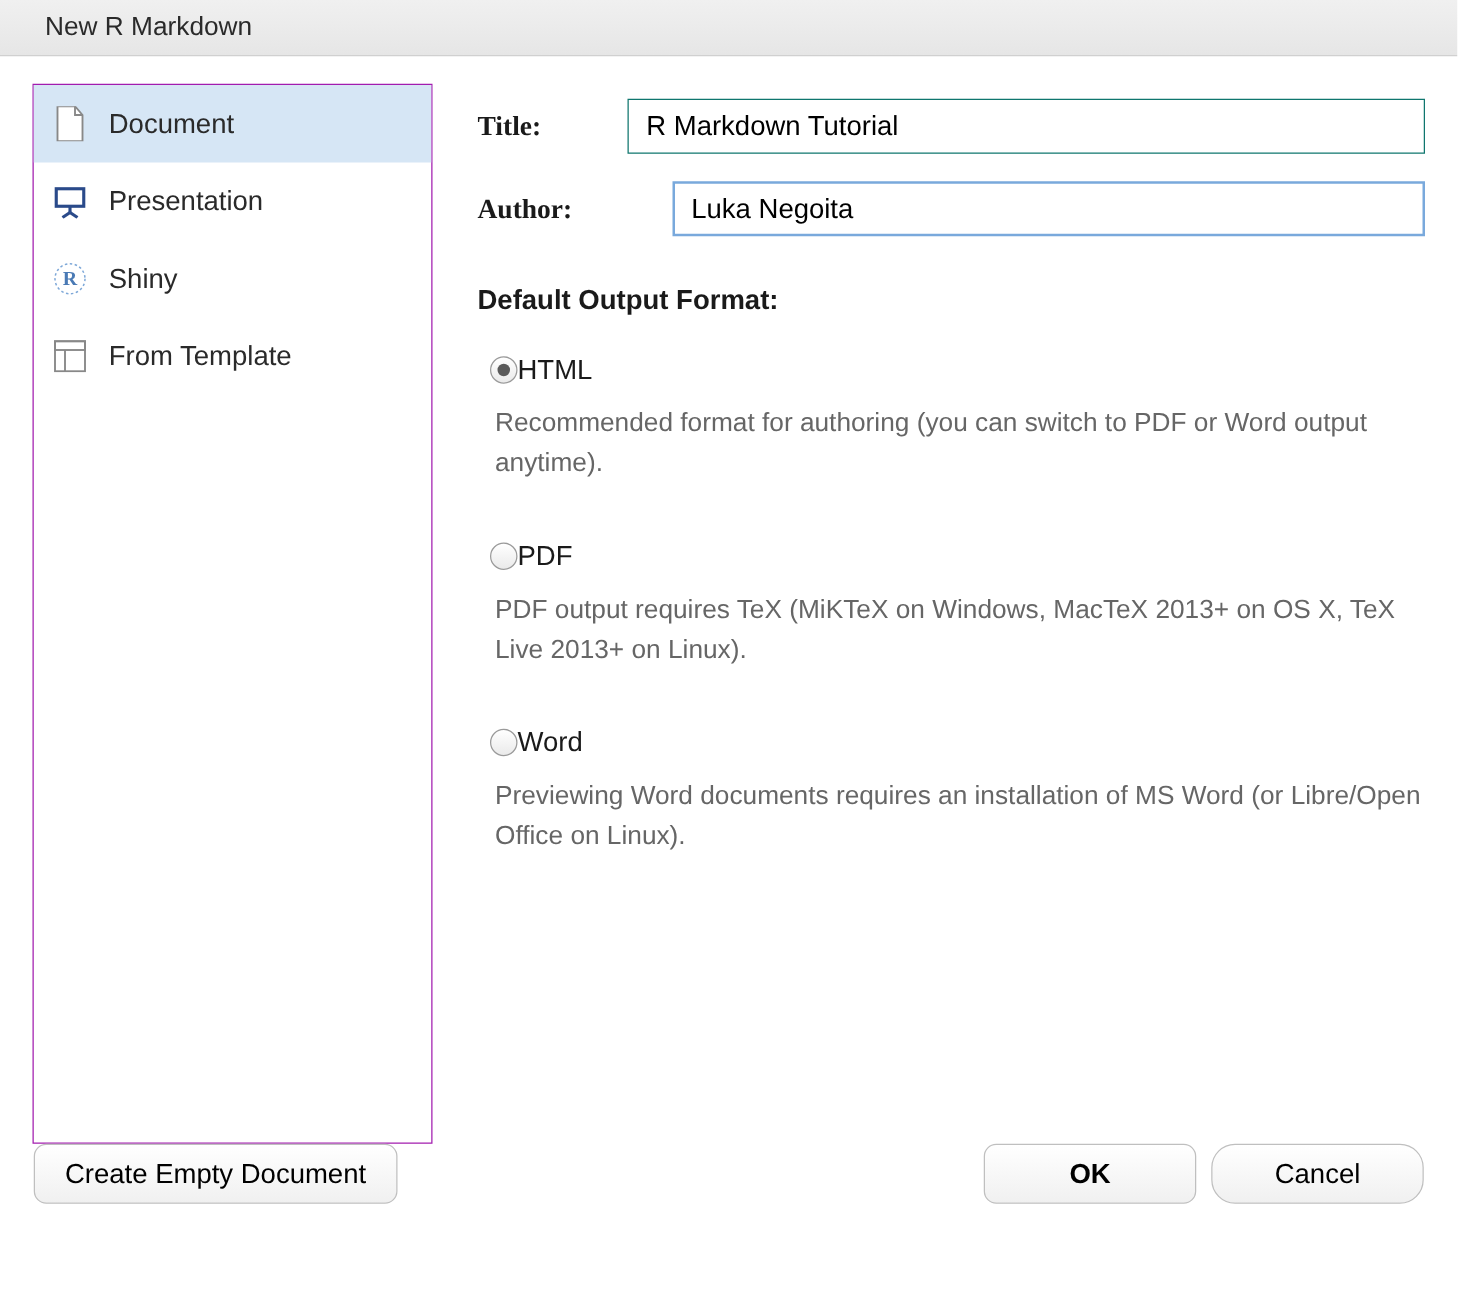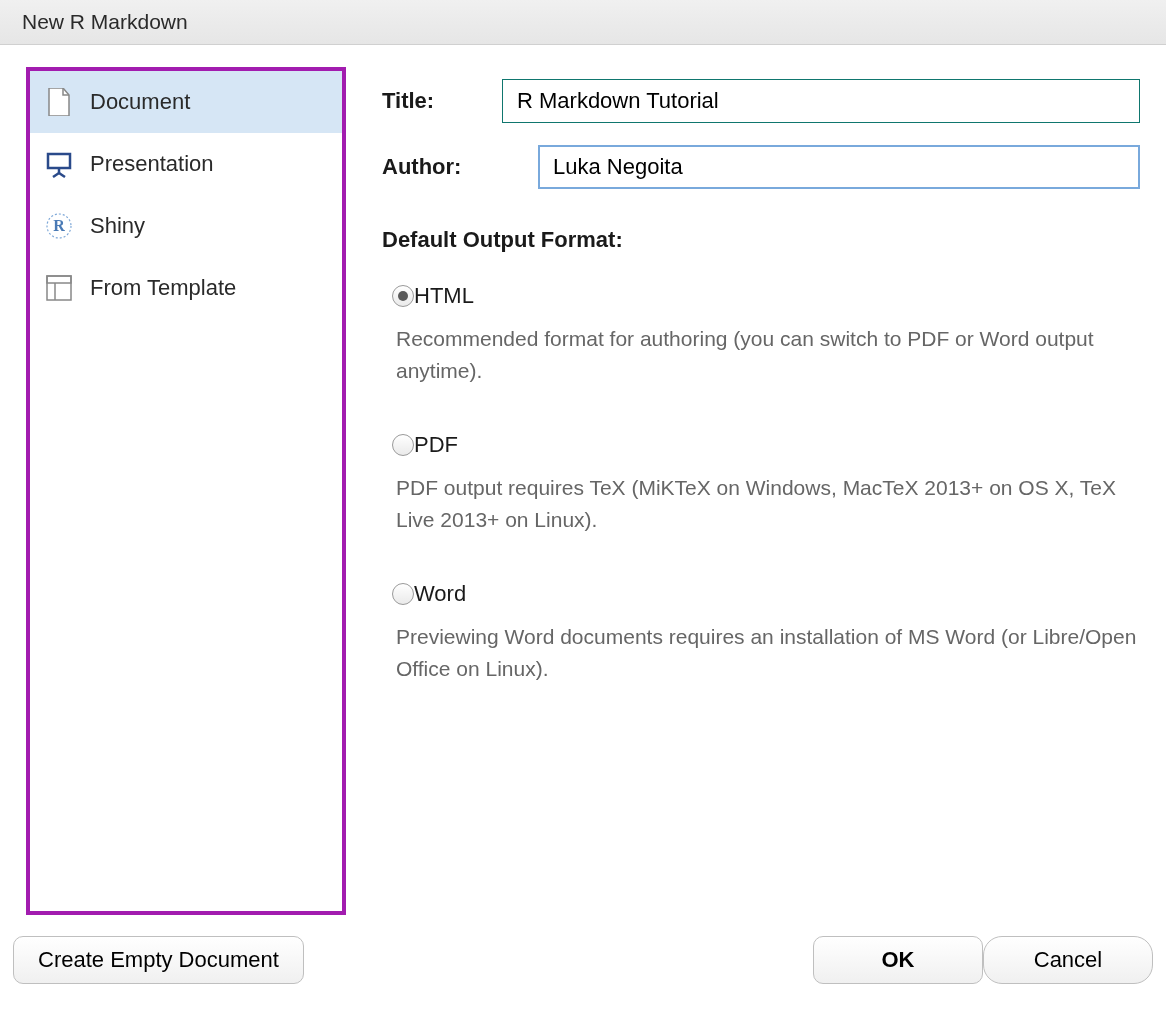--- a/index.html
+++ b/index.html
@@ -8,33 +8,33 @@
       font-size: 21px;
       color: #1a1a1a;
       background: #fff;
       width: 1166px;
       height: 1032px;
       overflow: hidden;
     }
     .titlebar {
       background: linear-gradient(to bottom, #f0f0f0, #e6e6e6);
       border-bottom: 1px solid #d0d0d0;
-      padding: 10px 22px;
+      padding: 10px 36px;
       font-size: 21px;
       color: #2a2a2a;
     }
     .content {
       display: flex;
       padding: 22px 26px 0 26px;
       gap: 36px;
       height: 870px;
     }
     .sidebar {
       width: 320px;
-      border: 4px solid #a21caf;
+      border: 1px solid #a21caf;
       background: #fff;
       display: flex;
       flex-direction: column;
     }
     .sidebar-item {
       display: flex;
       align-items: center;
       gap: 16px;
       padding: 16px 14px;
       cursor: pointer;
@@ -58,20 +58,21 @@
     }
     .form-row {
       display: flex;
       align-items: center;
       margin-bottom: 22px;
     }
     .form-label {
       width: 120px;
       font-weight: 600;
       font-size: 22px;
+      font-family: Liberation Serif, serif;
     }
     .text-input {
       flex: 1;
       font-size: 22px;
       padding: 8px 14px;
       border: 1px solid #0f766e;
       font-family: inherit;
       outline: none;
       background: #fff;
     }
@@ -116,24 +117,24 @@
       font-size: 22px;
     }
     .radio-desc {
       color: #666;
       font-size: 21px;
       line-height: 1.5;
       margin-left: 4px;
     }
     .footer {
       display: flex;
-      align-items: center;
-      padding: 0 13px;
+      align-items: flex-start;
+      padding: 0 27px;
       height: 90px;
-      gap: 0;
+      gap: 12px;
     }
     .footer-spacer { flex: 1; }
     .btn {
       font-size: 22px;
       font-family: inherit;
       padding: 10px 24px;
       border: 1px solid #bfbfbf;
       border-radius: 10px;
       background: linear-gradient(to bottom, #ffffff, #f0f0f0);
       cursor: pointer;

